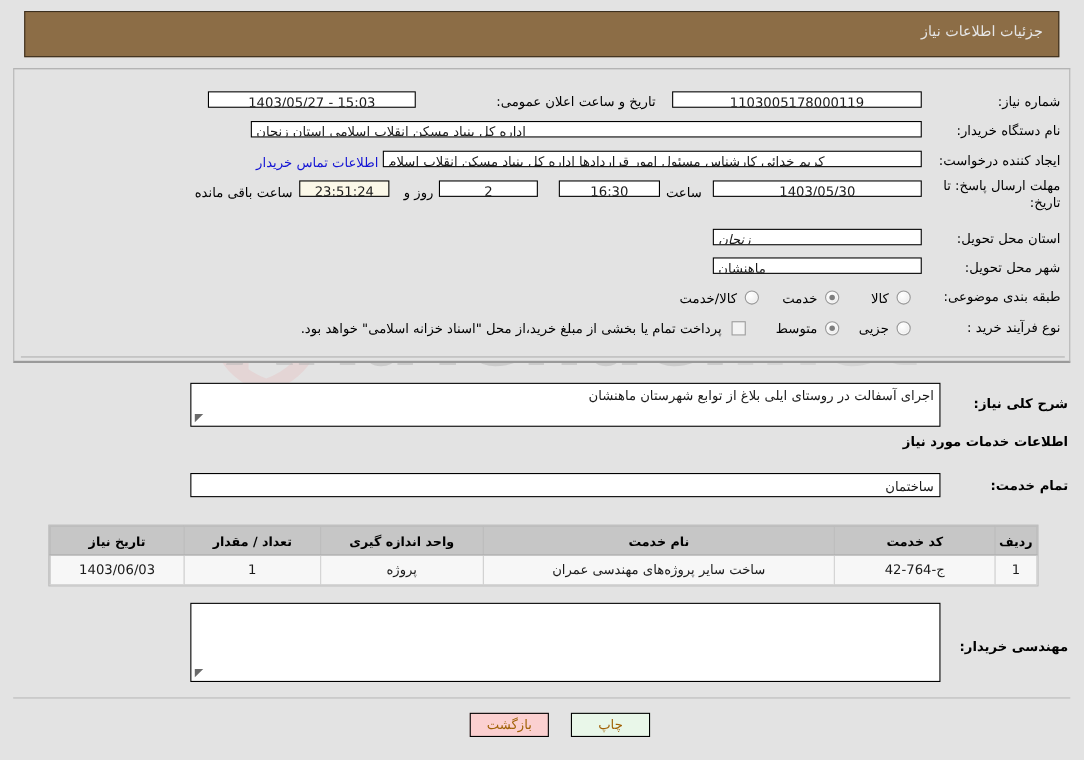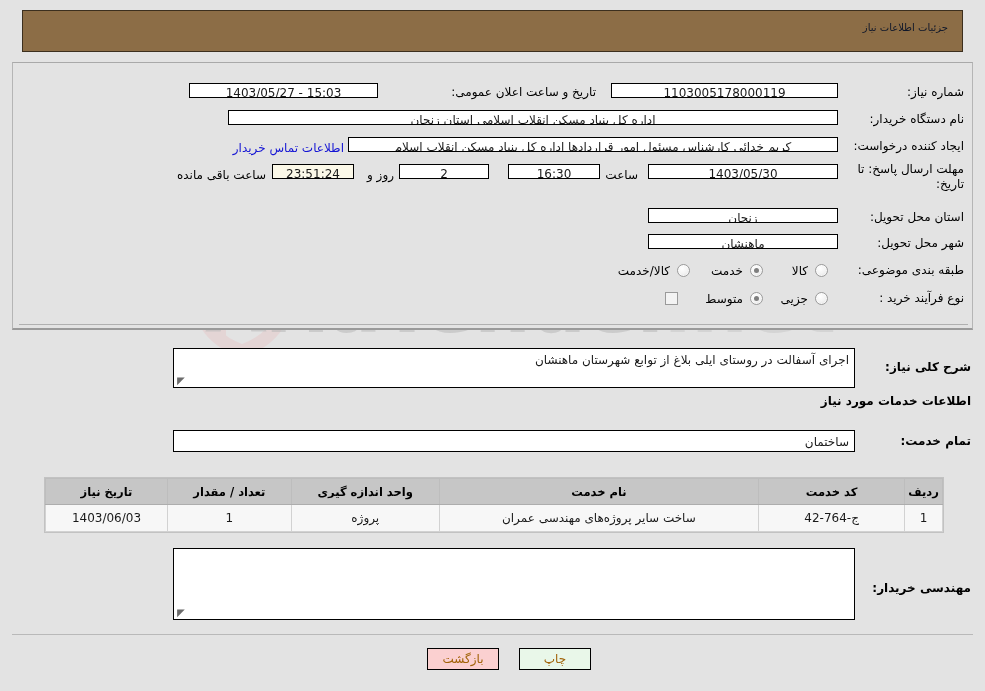--- a/index.html
+++ b/index.html
@@ -51,22 +51,22 @@
     position: absolute;
     left: 22px; top: 10px;
     width: 941px; height: 42px;
     background: #8c6d46;
     border: 1px solid #3c2f1e;
     z-index: 5;
   }
   .header-title {
     position: absolute;
     right: 14px; top: 11px;
-    color: #0f172a;
-    font-size: 10px;
+    color: #e5e5e5;
+    font-size: 13px;
     font-weight: normal;
   }
 
   
   .panel {
     position: absolute;
     left: 12px; top: 62px;
     width: 961px; height: 268px;
     border-top: 1px solid #a9a9a9;
     border-bottom: 2px solid #9a9a9a;
@@ -108,21 +108,21 @@
     font-family: "DejaVu Sans", sans-serif;
     font-size: 12px;
     color: #1a1a1a;
     padding: 0 4px;
     line-height: 19px;
     white-space: nowrap;
     overflow: hidden;
     text-overflow: clip;
   }
   .fld.center { text-align: center; }
-  .fld.right  { text-align: center; }
+  .fld.right  { text-align: left; }
   .fld.cream  { background: #fbf8e8; }
 
   .link {
     position: absolute;
     color: #1414d4;
     font-size: 12px;
     text-decoration: none;
     white-space: nowrap;
     cursor: pointer;
   }
@@ -293,21 +293,21 @@
 
       <div class="fld center" style="right:479px; top:2px; width:90px;">2</div>
       <div class="inline-txt" style="right:574px; top:6px;">روز و</div>
 
       <div class="fld cream center" style="right:614px; top:2px; width:82px;">23:51:24</div>
       <div class="inline-txt" style="right:702px; top:6px;">ساعت باقی مانده</div>
     </div>
 
     <div class="row" style="right:0; top:139px; width:949px;">
       <div class="lbl" style="right:4px; width:120px;">استان محل تحویل:</div>
-      <div class="fld right" style="right:130px; top:2px; width:190px;">زنجان</div>
+      <div class="fld right" style="right:130px; top:2px; width:190px;font-style:italic;">زنجان</div>
     </div>
 
     <div class="row" style="right:0; top:165px; width:949px;">
       <div class="lbl" style="right:4px; width:120px;">شهر محل تحویل:</div>
       <div class="fld right" style="right:130px; top:2px; width:190px;">ماهنشان</div>
     </div>
 
     <div class="row" style="right:0; top:192px; width:949px;">
       <div class="lbl" style="right:4px; width:120px;">طبقه بندی موضوعی:</div>
 
@@ -324,20 +324,21 @@
     <div class="row" style="right:0; top:220px; width:949px;">
       <div class="lbl" style="right:4px; width:120px;">نوع فرآیند خرید :</div>
 
       <div class="radio" style="right:140px; top:5px;"></div>
       <div class="rlabel" style="right:160px; top:5px;">جزیی</div>
 
       <div class="radio sel" style="right:205px; top:5px;"></div>
       <div class="rlabel" style="right:225px; top:5px;">متوسط</div>
 
       <div class="checkbox" style="right:290px; top:5px;"></div>
+      <div class="rlabel" style="right:312px; top:5px;">پرداخت تمام یا بخشی از مبلغ خرید،از محل "اسناد خزانه اسلامی" خواهد بود.</div>
     </div>
 
    </div>
   </div>
 
   <div class="sec" style="left:0; top:0; width:985px; height:0;"></div>
 
   <div class="bold-lbl" style="right:14px; top:360px; z-index:4;">شرح کلی نیاز:</div>
   <div class="textarea-box" style="right:130px; top:348px; width:682px; height:40px; z-index:4;">
     <span>اجرای آسفالت در روستای  ایلی بلاغ از توابع شهرستان ماهنشان</span>

